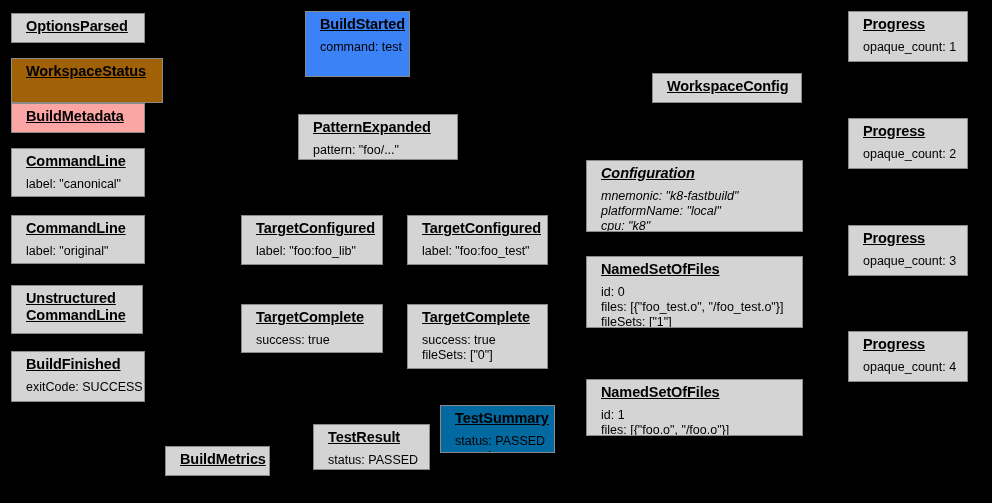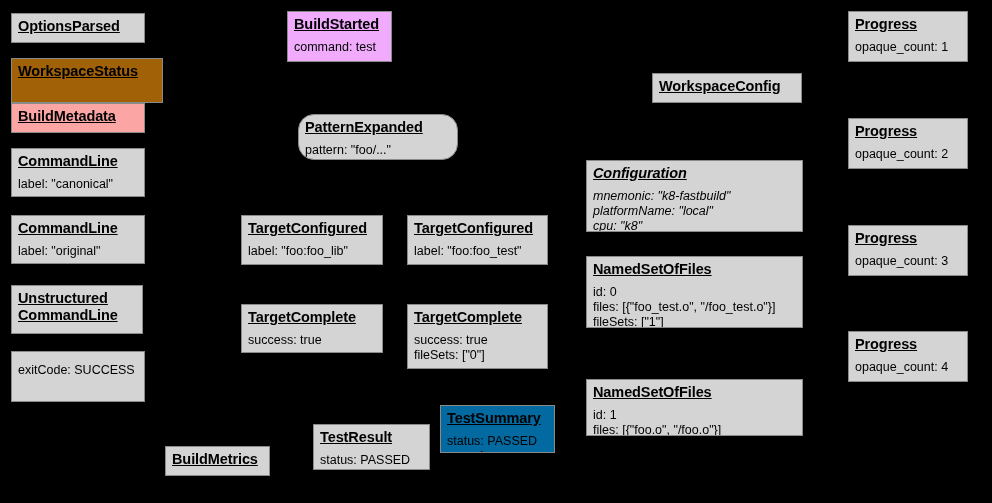--- a/index.html
+++ b/index.html
@@ -20,21 +20,21 @@
     top: 0;
     width: 992px;
     height: 503px;
     background: #000000;
   }
   .node {
     position: absolute;
     box-sizing: border-box;
     background: #d4d4d4;
     border: 1px solid #8a8a8a;
-    padding: 4px 6px 5px 6px;
+    padding: 4px 6px 5px 14px;
     overflow: hidden;
   }
   .node-title {
     font-size: 14.5px;
     font-weight: bold;
     color: #000000;
     text-decoration: underline;
     line-height: 17px;
     white-space: pre-line;
     letter-spacing: -0.1px;
@@ -50,42 +50,42 @@
     white-space: pre;
   }
 </style>
 </head>
 <body>
 
 <div id="canvas" style="background: rgb(0, 0, 0);">
     <div class="node" style="left: 11px; top: 13px; width: 134px; height: 30px; background: rgb(212, 212, 212); border-color: rgb(138, 138, 138); color: rgb(0, 0, 0);">
       <div class="node-title">OptionsParsed</div>
     </div>
-    <div class="node" style="left: 287px; top: 11px; width: 105px; height: 51px; background: #f0abfc; border-color: rgb(138, 138, 138); color: rgb(0, 0, 0);">
+    <div class="node" style="left: 305px; top: 11px; width: 105px; height: 66px; background: #3b82f6; border-color: rgb(138, 138, 138); color: rgb(0, 0, 0);">
       <div class="node-title">BuildStarted</div>
       <div class="node-fields">
         <div class="node-field">command: test</div>
       </div>
     </div>
     <div class="node" style="left: 848px; top: 11px; width: 120px; height: 51px; background: rgb(212, 212, 212); border-color: rgb(138, 138, 138); color: rgb(0, 0, 0);">
       <div class="node-title">Progress</div>
       <div class="node-fields">
         <div class="node-field">opaque_count: 1</div>
       </div>
     </div>
     <div class="node" style="left: 11px; top: 58px; width: 152px; height: 45px; background: #a16207; border-color: rgb(138, 138, 138); color: rgb(0, 0, 0);">
       <div class="node-title">WorkspaceStatus</div>
     </div>
     <div class="node" style="left: 652px; top: 73px; width: 150px; height: 30px; background: rgb(212, 212, 212); border-color: rgb(138, 138, 138); color: rgb(0, 0, 0);">
       <div class="node-title">WorkspaceConfig</div>
     </div>
     <div class="node" style="left: 11px; top: 103px; width: 134px; height: 30px; background: #fca5a5; border-color: rgb(138, 138, 138); color: rgb(0, 0, 0);">
       <div class="node-title">BuildMetadata</div>
     </div>
-    <div class="node" style="left: 298px; top: 114px; width: 160px; height: 46px; background: rgb(212, 212, 212); border-color: rgb(138, 138, 138); color: rgb(0, 0, 0); border-radius: 16px;">
+    <div class="node" style="left: 298px; top: 114px; width: 160px; height: 46px; background: rgb(212, 212, 212); border-color: rgb(138, 138, 138); color: rgb(0, 0, 0);">
       <div class="node-title">PatternExpanded</div>
       <div class="node-fields">
         <div class="node-field">pattern: "foo/..."</div>
       </div>
     </div>
     <div class="node" style="left: 848px; top: 118px; width: 120px; height: 51px; background: rgb(212, 212, 212); border-color: rgb(138, 138, 138); color: rgb(0, 0, 0);">
       <div class="node-title">Progress</div>
       <div class="node-fields">
         <div class="node-field">opaque_count: 2</div>
       </div>
@@ -153,20 +153,21 @@
         <div class="node-field">fileSets: ["0"]</div>
       </div>
     </div>
     <div class="node" style="left: 848px; top: 331px; width: 120px; height: 51px; background: rgb(212, 212, 212); border-color: rgb(138, 138, 138); color: rgb(0, 0, 0);">
       <div class="node-title">Progress</div>
       <div class="node-fields">
         <div class="node-field">opaque_count: 4</div>
       </div>
     </div>
     <div class="node" style="left: 11px; top: 351px; width: 134px; height: 51px; background: rgb(212, 212, 212); border-color: rgb(138, 138, 138); color: rgb(0, 0, 0);">
+      <div class="node-title">BuildFinished</div>
       <div class="node-fields">
         <div class="node-field">exitCode: SUCCESS</div>
       </div>
     </div>
     <div class="node" style="left: 586px; top: 379px; width: 217px; height: 57px; background: rgb(212, 212, 212); border-color: rgb(138, 138, 138); color: rgb(0, 0, 0);">
       <div class="node-title">NamedSetOfFiles</div>
       <div class="node-fields">
         <div class="node-field">id: 1</div>
         <div class="node-field">files: [{"foo.o", "/foo.o"}]</div>
       </div>

